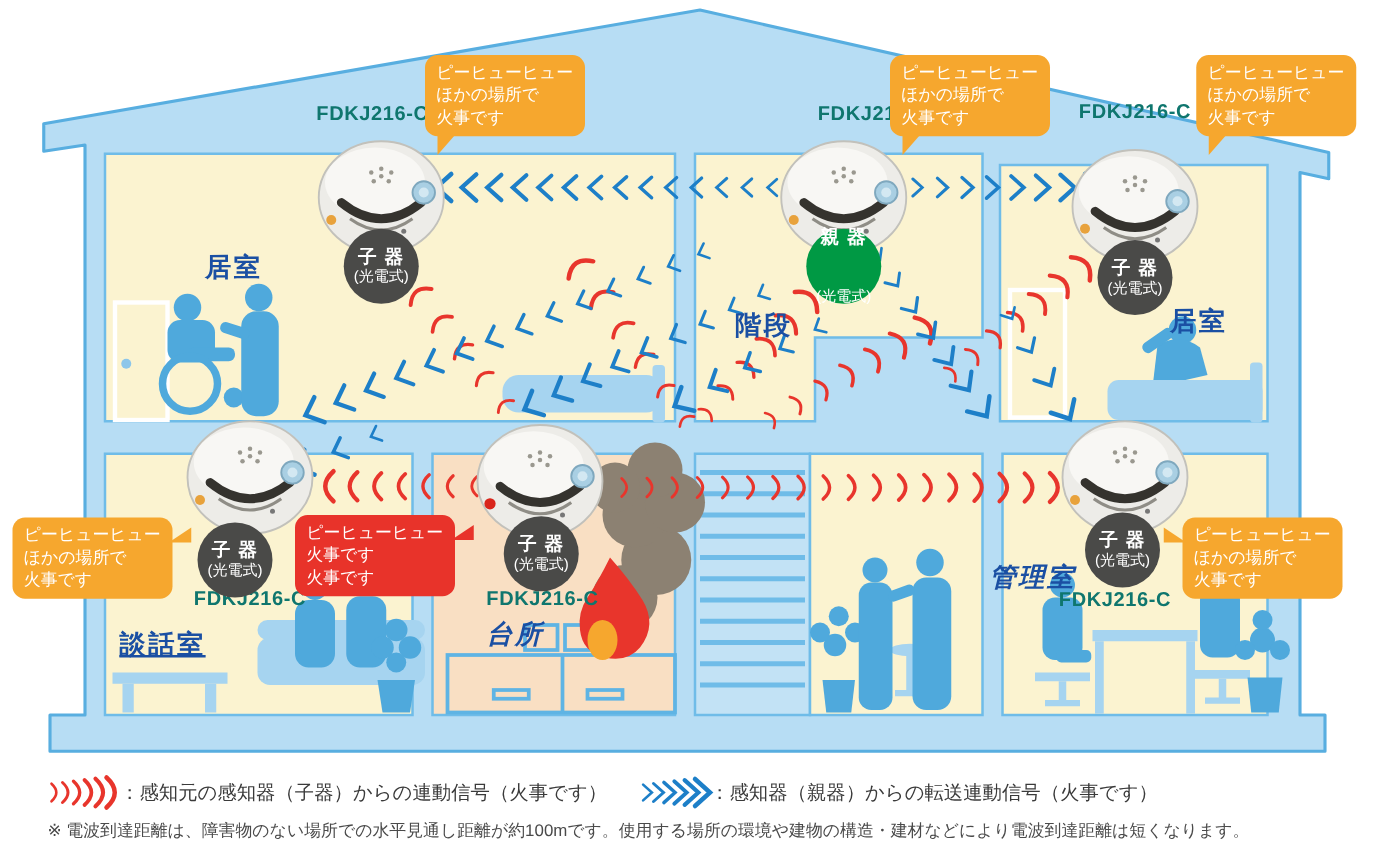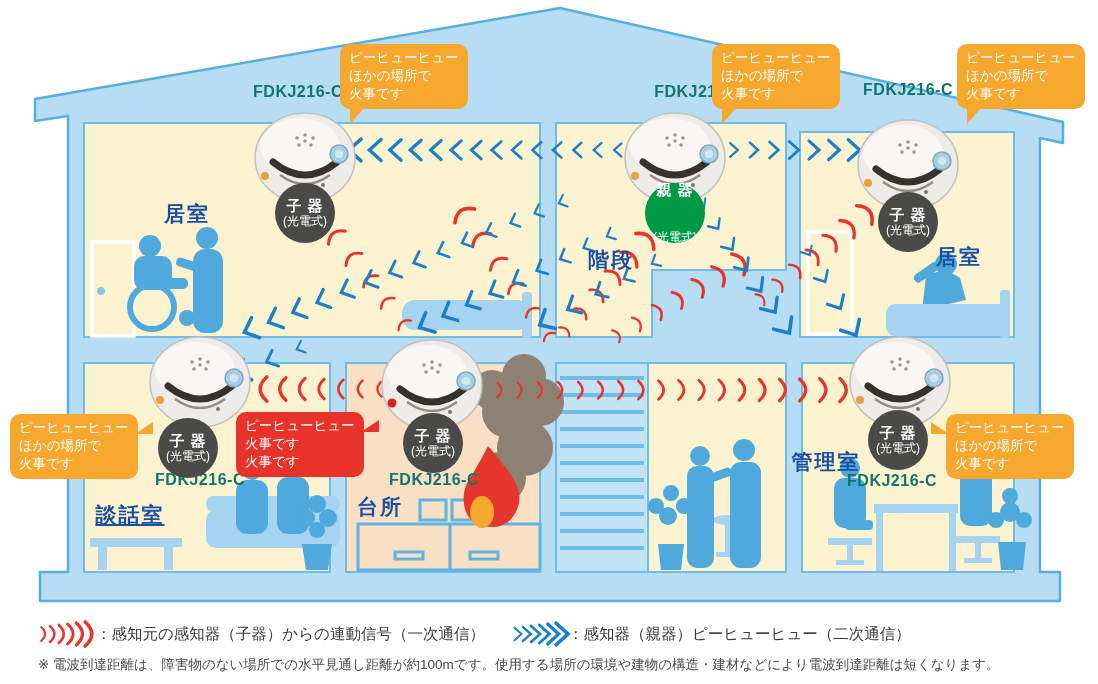--- a/index.html
+++ b/index.html
@@ -363,22 +363,22 @@
       <use href="#det" transform="translate(432,385)"></use>
       <use href="#det" transform="translate(900,382)"></use>
       <circle cx="392" cy="403" r="4.5" fill="#D9251C"></circle>
     </g>
   </svg>
 
   <div class="room-label" style="left:187px;top:214px;">居室</div>
   <div class="room-label" style="left:611px;top:260px;">階段</div>
   <div class="room-label" style="left:959px;top:257px;">居室</div>
   <div class="room-label" style="left:130px;top:515px;text-decoration:underline;">談話室</div>
-  <div class="room-label" style="left:380px;top:507px;">台所</div>
-  <div class="room-label" style="left:826px;top:462px;">管理室</div>
+  <div class="room-label" style="left:412px;top:507px;font-style:italic;">台所</div>
+  <div class="room-label" style="left:826px;top:462px;font-style:italic;">管理室</div>
 
   <div class="model-label" style="left:298px;top:92px;">FDKJ216-C</div>
   <div class="model-label" style="left:700px;top:92px;">FDKJ216-M</div>
   <div class="model-label" style="left:908px;top:90px;">FDKJ216-C</div>
   <div class="model-label" style="left:200px;top:480px;">FDKJ216-C</div>
   <div class="model-label" style="left:434px;top:480px;">FDKJ216-C</div>
   <div class="model-label" style="left:892px;top:481px;">FDKJ216-C</div>
 
   <div class="badge" style="left:275px;top:183px;">
     <span class="l1">子 器</span>
@@ -429,16 +429,16 @@
     <span>ピーヒューヒュー</span>
     <span>火事です</span>
     <span>火事です</span>
   </div>
   <div class="bubble tail-lt" style="left:946px;top:414px;">
     <span>ピーヒューヒュー</span>
     <span>ほかの場所で</span>
     <span>火事です</span>
   </div>
 
-  <div class="legend-text" style="left:96px;top:624px;">：感知元の感知器（子器）からの連動信号（一次通信）</div>
-  <div class="legend-text" style="left:568px;top:624px;">：感知器（親器）ピーヒューヒュー（二次通信）</div>
+  <div class="legend-text" style="left:96px;top:624px;">：感知元の感知器（子器）からの連動信号（火事です）</div>
+  <div class="legend-text" style="left:568px;top:624px;">：感知器（親器）からの転送連動信号（火事です）</div>
   <div class="footnote" style="left:38px;top:656px;">※ 電波到達距離は、障害物のない場所での水平見通し距離が約100mです。使用する場所の環境や建物の構造・建材などにより電波到達距離は短くなります。</div>
 </div>
 
 </body></html>

